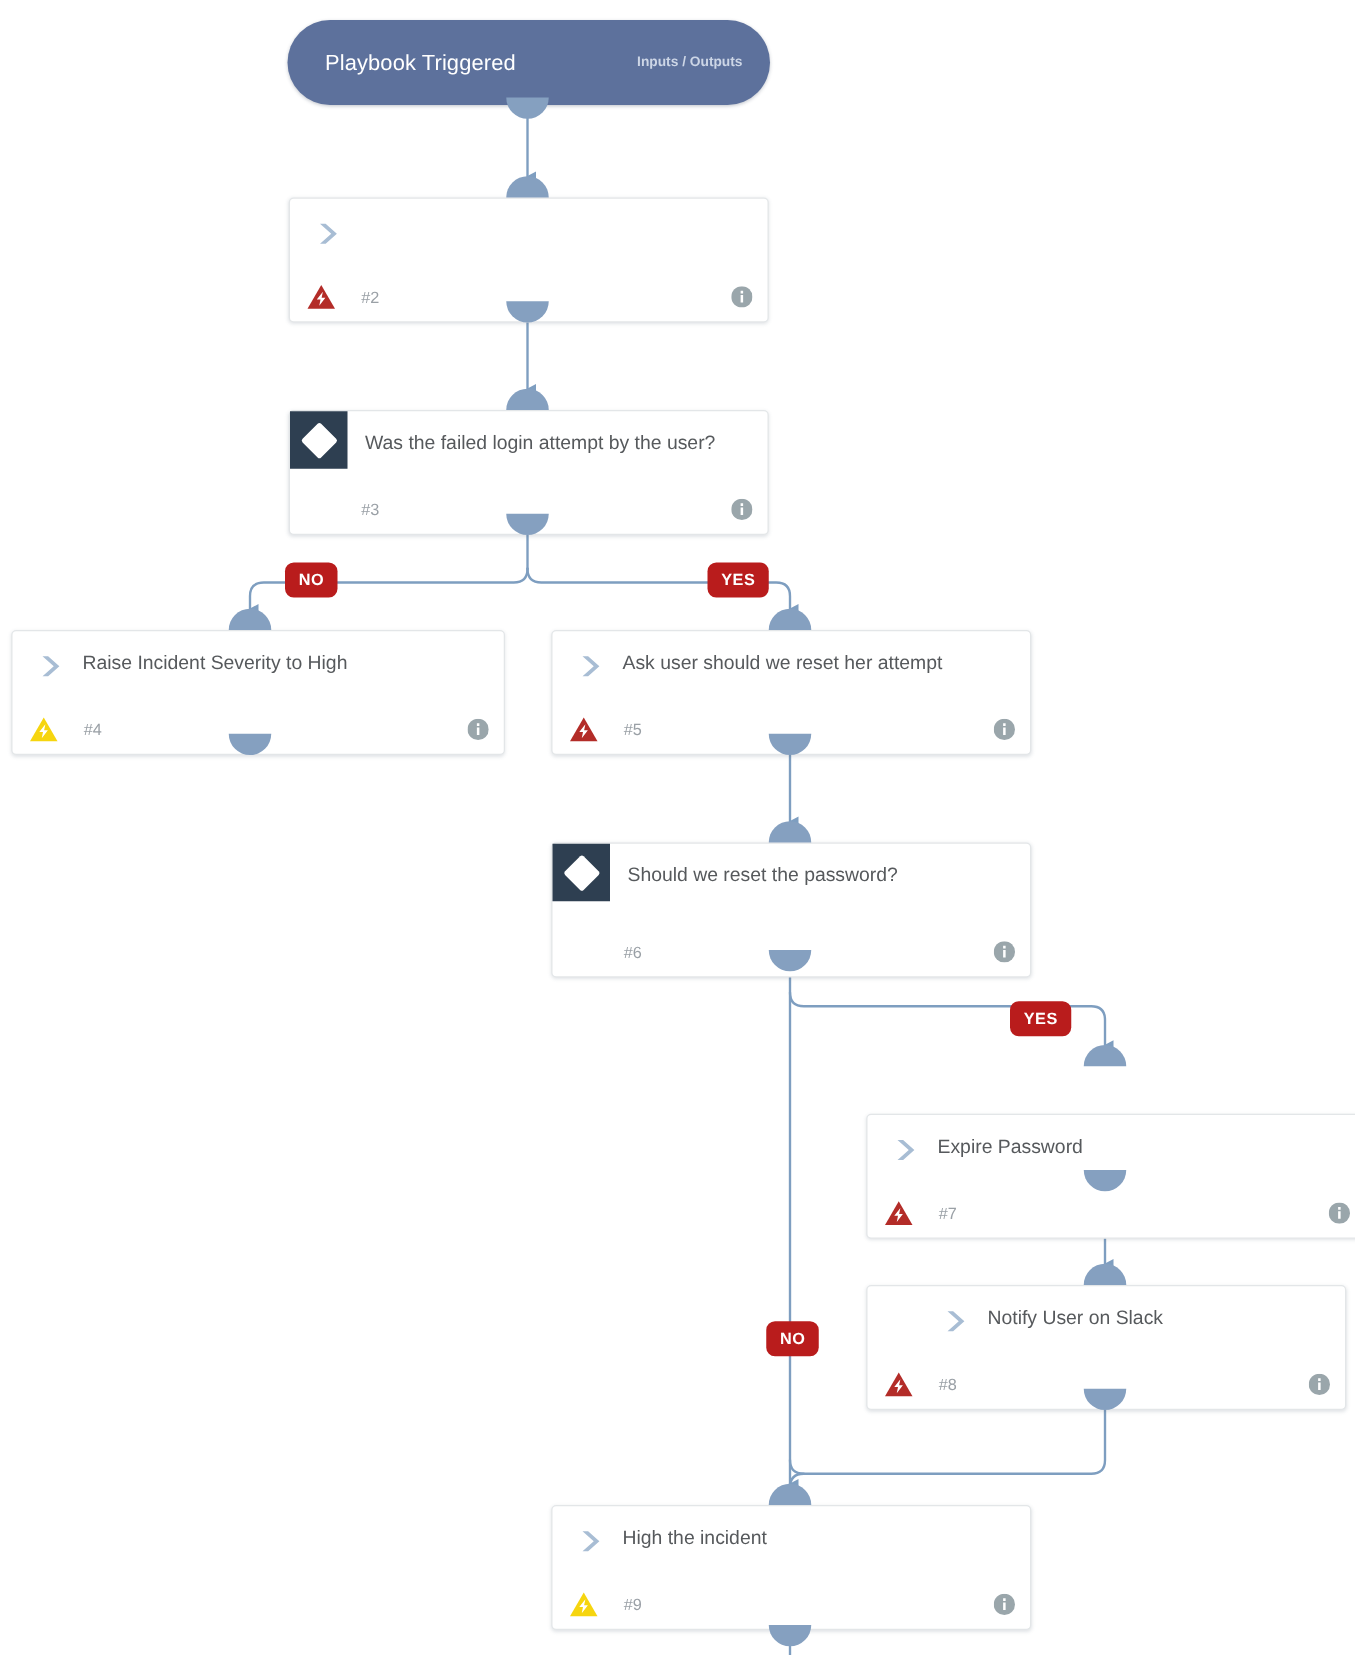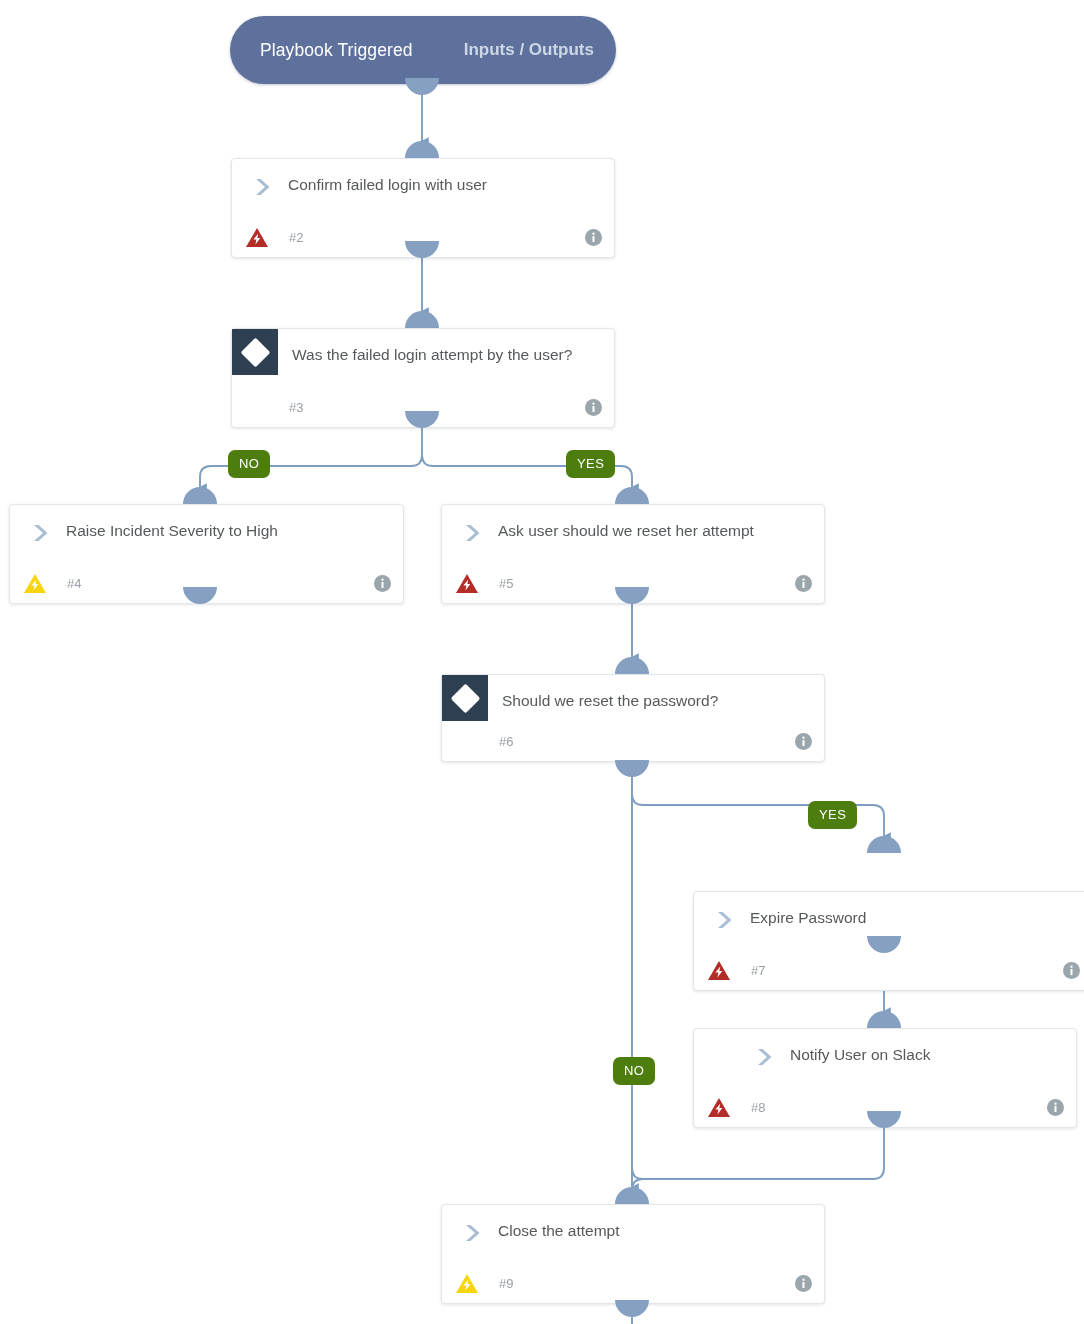--- a/index.html
+++ b/index.html
@@ -42,21 +42,21 @@
   }
   .trigger-title {
     color: #ffffff;
     font-size: 17.5px;
     font-weight: 400;
     letter-spacing: .1px;
     white-space: nowrap;
   }
   .trigger-io {
     color: #cdd6e6;
-    font-size: 17px;
+    font-size: 11px;
     font-weight: 700;
     white-space: nowrap;
   }
 
   
   .node {
     position: absolute;
     box-sizing: border-box;
     background: #ffffff;
     border: 1px solid #e3e6e8;
@@ -138,24 +138,24 @@
     height: 17px;
     background: #85a0c0;
     z-index: 8;
   }
   .port.in  { border-radius: 17px 17px 0 0; }
   .port.out { border-radius: 0 0 17px 17px; }
 
   
   .branch-label {
     position: absolute;
-    background: #4d7c0f;
+    background: #b91c1c;
     color: #ffffff;
     font-size: 13px;
-    font-weight: 400;
+    font-weight: 700;
     letter-spacing: .4px;
     border-radius: 7px;
     padding: 7px 11px 8px;
     line-height: 1;
     z-index: 9;
   }
 </style>
 </head>
 <body>
 
@@ -199,21 +199,20 @@
     <span class="trigger-io">Inputs / Outputs</span>
   </div>
   <div class="port out" style="left:405px; top:78px;"></div>
 
   <div class="port in" style="left:405px; top:141px;"></div>
   <div class="node task" style="left:231px; top:158px; width:384px; height:100px;">
     <div class="node-head">
       <svg class="chev-icon" viewBox="0 0 26 24">
         <path d="M4 4 L13 12 L4 20 L8.5 20 L17.5 12 L8.5 4 Z" fill="#a8bdd4"></path>
       </svg>
-      <div class="node-title">Confirm failed login with user</div>
     </div>
     <div class="node-foot">
       <svg class="sev-icon" viewBox="0 0 26 24">
         <path d="M13 3 L24 22 L2 22 Z" fill="#b32c28"></path>
         <path d="M14.3 8.4 L9.4 14.6 L12.4 14.6 L11.4 19.6 L16.3 13.1 L13.3 13.1 Z" fill="#ffffff"></path>
       </svg>
       <span class="node-id">#2</span>
       <svg class="info-icon" viewBox="0 0 17 17">
         <circle cx="8.5" cy="8.5" r="8.5" fill="#9aa6ab"></circle>
         <rect x="7.5" y="7" width="2" height="6" fill="#ffffff"></rect>
@@ -286,21 +285,21 @@
       <svg class="info-icon" viewBox="0 0 17 17">
         <circle cx="8.5" cy="8.5" r="8.5" fill="#9aa6ab"></circle>
         <rect x="7.5" y="7" width="2" height="6" fill="#ffffff"></rect>
         <rect x="7.5" y="3.6" width="2" height="2.2" fill="#ffffff"></rect>
       </svg>
     </div>
   </div>
   <div class="port out" style="left:615px; top:587px;"></div>
 
   <div class="port in" style="left:615px; top:657px;"></div>
-  <div class="node cond" style="left:441px; top:674px; width:384px; height:88px;">
+  <div class="node cond" style="left:441px; top:674px; width:384px; height:108px;">
     <div class="node-head">
       <div class="diamond-box">
           <span class="dm"></span>
         </div>
       <div class="node-title">Should we reset the password?</div>
     </div>
     <div class="node-foot">
       <span class="sev-spacer"></span>
       <span class="node-id">#6</span>
       <svg class="info-icon" viewBox="0 0 17 17">
@@ -360,21 +359,21 @@
     </div>
   </div>
   <div class="port out" style="left:867px; top:1111px;"></div>
 
   <div class="port in" style="left:615px; top:1187px;"></div>
   <div class="node task" style="left:441px; top:1204px; width:384px; height:100px;">
     <div class="node-head">
       <svg class="chev-icon" viewBox="0 0 26 24">
         <path d="M4 4 L13 12 L4 20 L8.5 20 L17.5 12 L8.5 4 Z" fill="#a8bdd4"></path>
       </svg>
-      <div class="node-title">Close the attempt</div>
+      <div class="node-title">High the incident</div>
     </div>
     <div class="node-foot">
       <svg class="sev-icon" viewBox="0 0 26 24">
         <path d="M13 3 L24 22 L2 22 Z" fill="#f6d50f"></path>
         <path d="M14.3 8.4 L9.4 14.6 L12.4 14.6 L11.4 19.6 L16.3 13.1 L13.3 13.1 Z" fill="#ffffff"></path>
       </svg>
       <span class="node-id">#9</span>
       <svg class="info-icon" viewBox="0 0 17 17">
         <circle cx="8.5" cy="8.5" r="8.5" fill="#9aa6ab"></circle>
         <rect x="7.5" y="7" width="2" height="6" fill="#ffffff"></rect>

